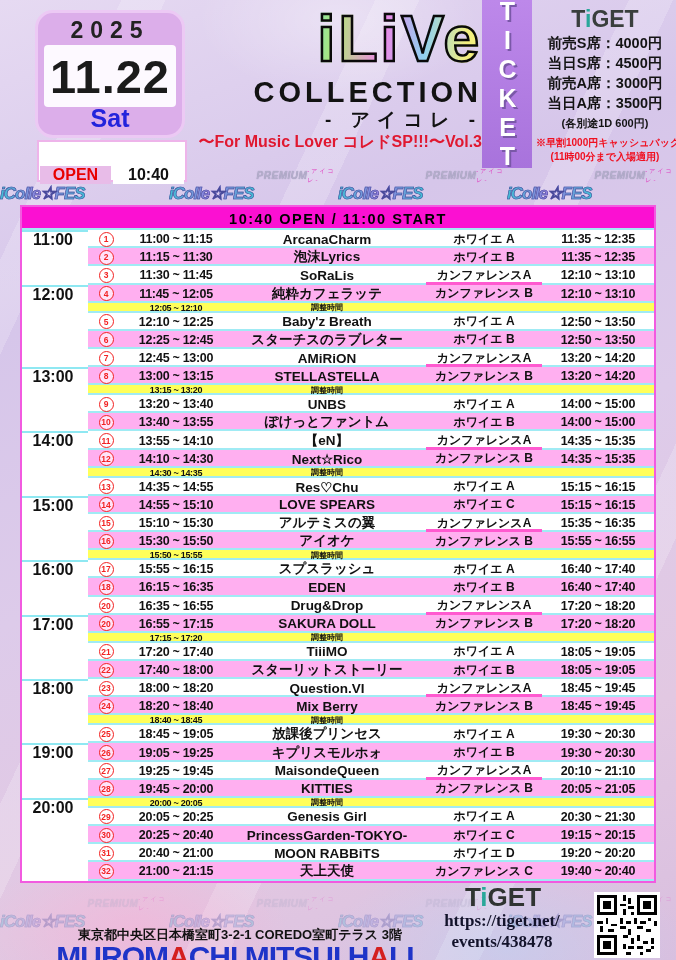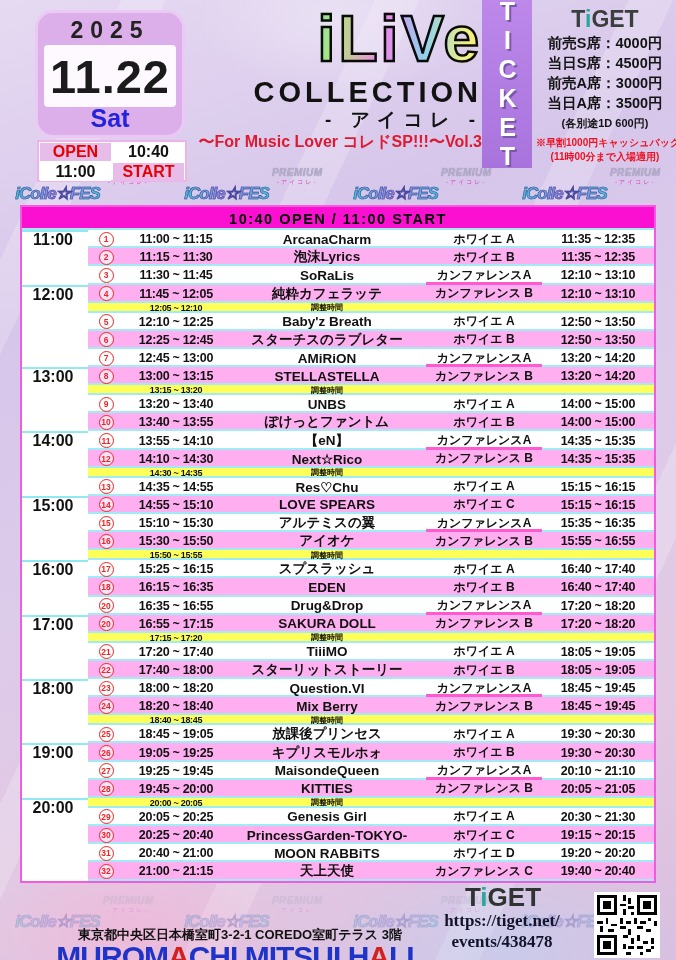--- a/index.html
+++ b/index.html
@@ -14,21 +14,21 @@
                radial-gradient(200px 110px at 50% 2%,rgba(255,255,255,.35),transparent 70%);}
   
   .date-box{position:absolute;left:35px;top:10px;width:150px;height:128px;background:#dcaeea;
     border:3px solid #ecc9f4;border-radius:18px;box-sizing:border-box;z-index:3;}
   .year{margin-top:4px;text-align:center;font-size:23px;font-weight:bold;letter-spacing:7px;color:#222;}
   .dnum{position:absolute;left:6px;right:6px;top:32px;height:62px;background:#fdf9ff;border-radius:4px;
     display:flex;align-items:center;justify-content:center;font-size:47px;font-weight:bold;color:#1b1b1b;letter-spacing:1px;}
   .day{position:absolute;bottom:2px;width:100%;text-align:center;font-size:25px;font-weight:bold;color:#2323dc;}
   .ob{position:absolute;left:37px;top:140px;width:150px;height:42px;background:#fff;border:2px solid #eeb4ea;
     display:grid;grid-template-columns:1fr 1fr;grid-template-rows:1fr 1fr;gap:2px;padding:1px;box-sizing:border-box;z-index:3;}
-  .ob-cell{display:flex;align-items:center;justify-content:center;font-weight:bold;font-size:16px;}
+  .ob-cell{display:flex;align-items:center;justify-content:center;font-weight:bold;font-size:16px;margin-top:23px;}
   .ob-plum{background:#e8bce8;color:#e80000;}
   .ob-white{background:#fff;color:#111;}
   .logo-block{position:absolute;left:186px;top:2px;width:296px;text-align:right;z-index:3;}
   .logo-main{font-size:64px;font-weight:bold;letter-spacing:3px;line-height:74px;
     background:linear-gradient(95deg,#7cc4f2 0%,#8fe8c0 16%,#55d8ea 36%,#b0e877 50%,#ef86e8 66%,#8fd0f0 80%,#f3ef7e 94%);
     -webkit-background-clip:text;background-clip:text;color:transparent;-webkit-text-stroke:2.5px #0a0a0a;}
   .logo-collection{font-size:29px;font-weight:bold;letter-spacing:4px;color:#121212;line-height:32px;}
   .logo-jp{font-size:19px;font-weight:bold;letter-spacing:7px;color:#121212;line-height:24px;}
   .tagline{font-size:16px;font-weight:bold;color:#e01830;line-height:20px;white-space:nowrap;}
   .tkt{position:absolute;left:482px;top:0;width:50px;height:168px;z-index:3;
@@ -42,21 +42,21 @@
   .note{font-size:11px;font-weight:bold;color:#141414;margin-top:3px;white-space:nowrap;}
   .camp1{font-size:10px;color:#f01020;font-weight:bold;margin-top:5px;white-space:nowrap;}
   .camp2{font-size:10px;color:#f01020;font-weight:bold;white-space:nowrap;}
   
   .strip{position:absolute;left:0;top:170px;width:676px;height:30px;display:flex;justify-content:space-around;align-items:center;z-index:2;}
   .strip.faint{top:898px;opacity:.30;}
   .unit{display:flex;align-items:flex-start;gap:3px;}
   .icolle{font-weight:bold;font-style:italic;font-size:17px;letter-spacing:-1px;
     background:linear-gradient(90deg,#3fc2d6,#9a7ae0,#3fc2d6);-webkit-background-clip:text;background-clip:text;
     color:transparent;margin-top:16px;-webkit-text-stroke:.6px #4a4a9a;}
-  .prem{display:flex;flex-direction:column;align-items:center;}
+  .prem{display:flex;flex-direction:row;align-items:center;}
   .premium{font-size:10px;font-weight:bold;font-style:italic;color:#b4aecb;letter-spacing:.5px;text-shadow:0 0 1px #8d87a8;}
   .psub{font-size:6px;color:#e040c0;letter-spacing:2px;}
   
   .ttable{position:absolute;left:20px;top:205px;width:636px;border:2px solid #f25ae0;background:#fff;box-sizing:border-box;z-index:3;}
   .t-header{height:23px;background:#fb10d2;color:#000;font-weight:bold;font-size:14.5px;letter-spacing:1.5px;
     display:flex;align-items:center;justify-content:center;box-shadow:inset 0 -2px 0 #a0ebf4;}
   .t-row{display:flex;}
   .t-row.live{height:18.2px;}
   .t-row.adjust{height:9.8px;}
   .c-gut{width:66px;flex:none;background:#fff;position:relative;}
@@ -404,21 +404,21 @@
           </div>
         </div>
         <div class="t-row live">
           <div class="c-gut hr">
             <div class="hour-lbl">16:00</div>
           </div>
           <div class="c-wrap">
             <div class="cell c-num">
               <span class="num-circle">17</span>
             </div>
-            <div class="cell c-time">15:25 ~ 16:15</div>
+            <div class="cell c-time">15:55 ~ 16:15</div>
             <div class="cell c-name">スプスラッシュ</div>
             <div class="cell c-stage">ホワイエ A</div>
             <div class="cell c-tick">16:40 ~ 17:40</div>
           </div>
         </div>
         <div class="t-row live pink">
           <div class="c-gut"></div>
           <div class="c-wrap">
             <div class="cell c-num">
               <span class="num-circle">18</span>

